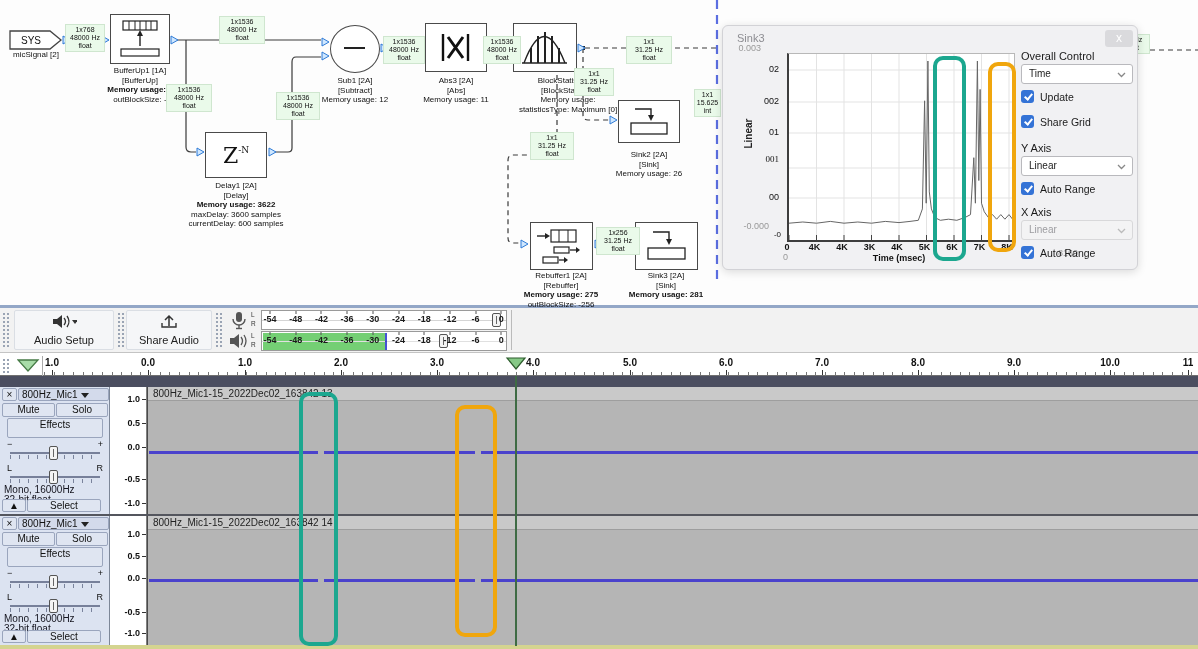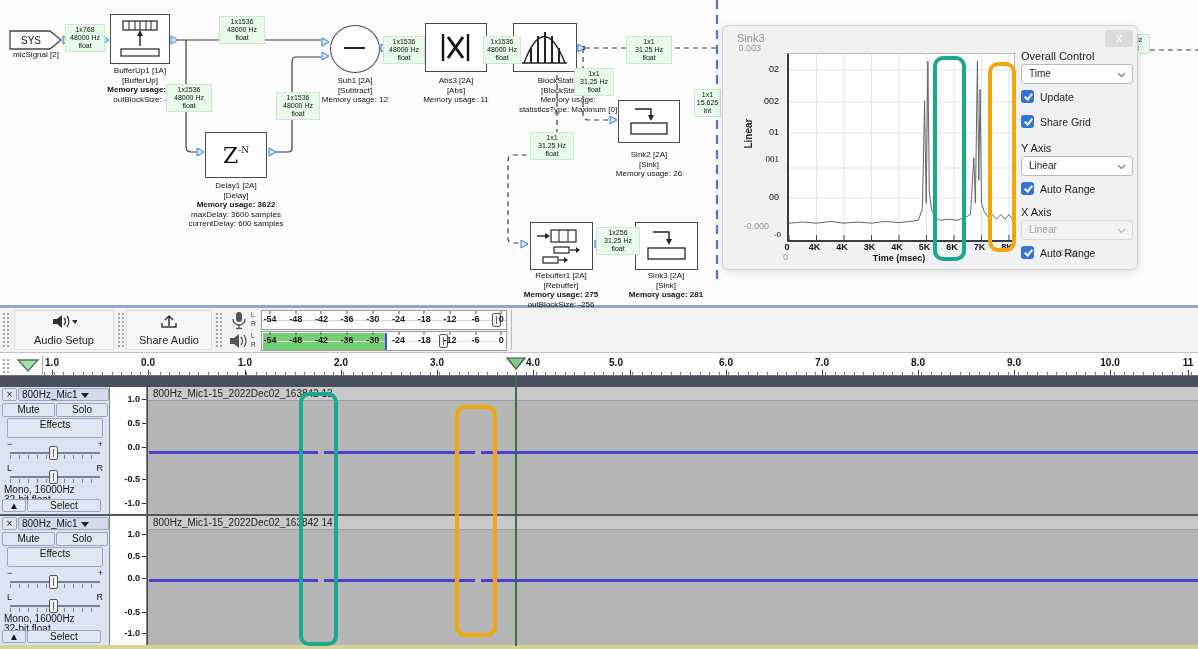--- a/index.html
+++ b/index.html
@@ -637,21 +637,21 @@
         <div class="rlab" style="left: 148px;">0.0</div>
         <div class="rtick-major" style="left: 148px;"></div>
         <div class="rlab" style="left: 245px;">1.0</div>
         <div class="rtick-major" style="left: 245px;"></div>
         <div class="rlab" style="left: 341px;">2.0</div>
         <div class="rtick-major" style="left: 341px;"></div>
         <div class="rlab" style="left: 437px;">3.0</div>
         <div class="rtick-major" style="left: 437px;"></div>
         <div class="rlab" style="left: 533px;">4.0</div>
         <div class="rtick-major" style="left: 533px;"></div>
-        <div class="rlab" style="left: 616px;">5.0</div>
+        <div class="rlab" style="left: 630px;">5.0</div>
         <div class="rtick-major" style="left: 630px;"></div>
         <div class="rlab" style="left: 726px;">6.0</div>
         <div class="rtick-major" style="left: 726px;"></div>
         <div class="rlab" style="left: 822px;">7.0</div>
         <div class="rtick-major" style="left: 822px;"></div>
         <div class="rlab" style="left: 918px;">8.0</div>
         <div class="rtick-major" style="left: 918px;"></div>
         <div class="rlab" style="left: 1014px;">9.0</div>
         <div class="rtick-major" style="left: 1014px;"></div>
         <div class="rlab" style="left: 1110px;">10.0</div>

